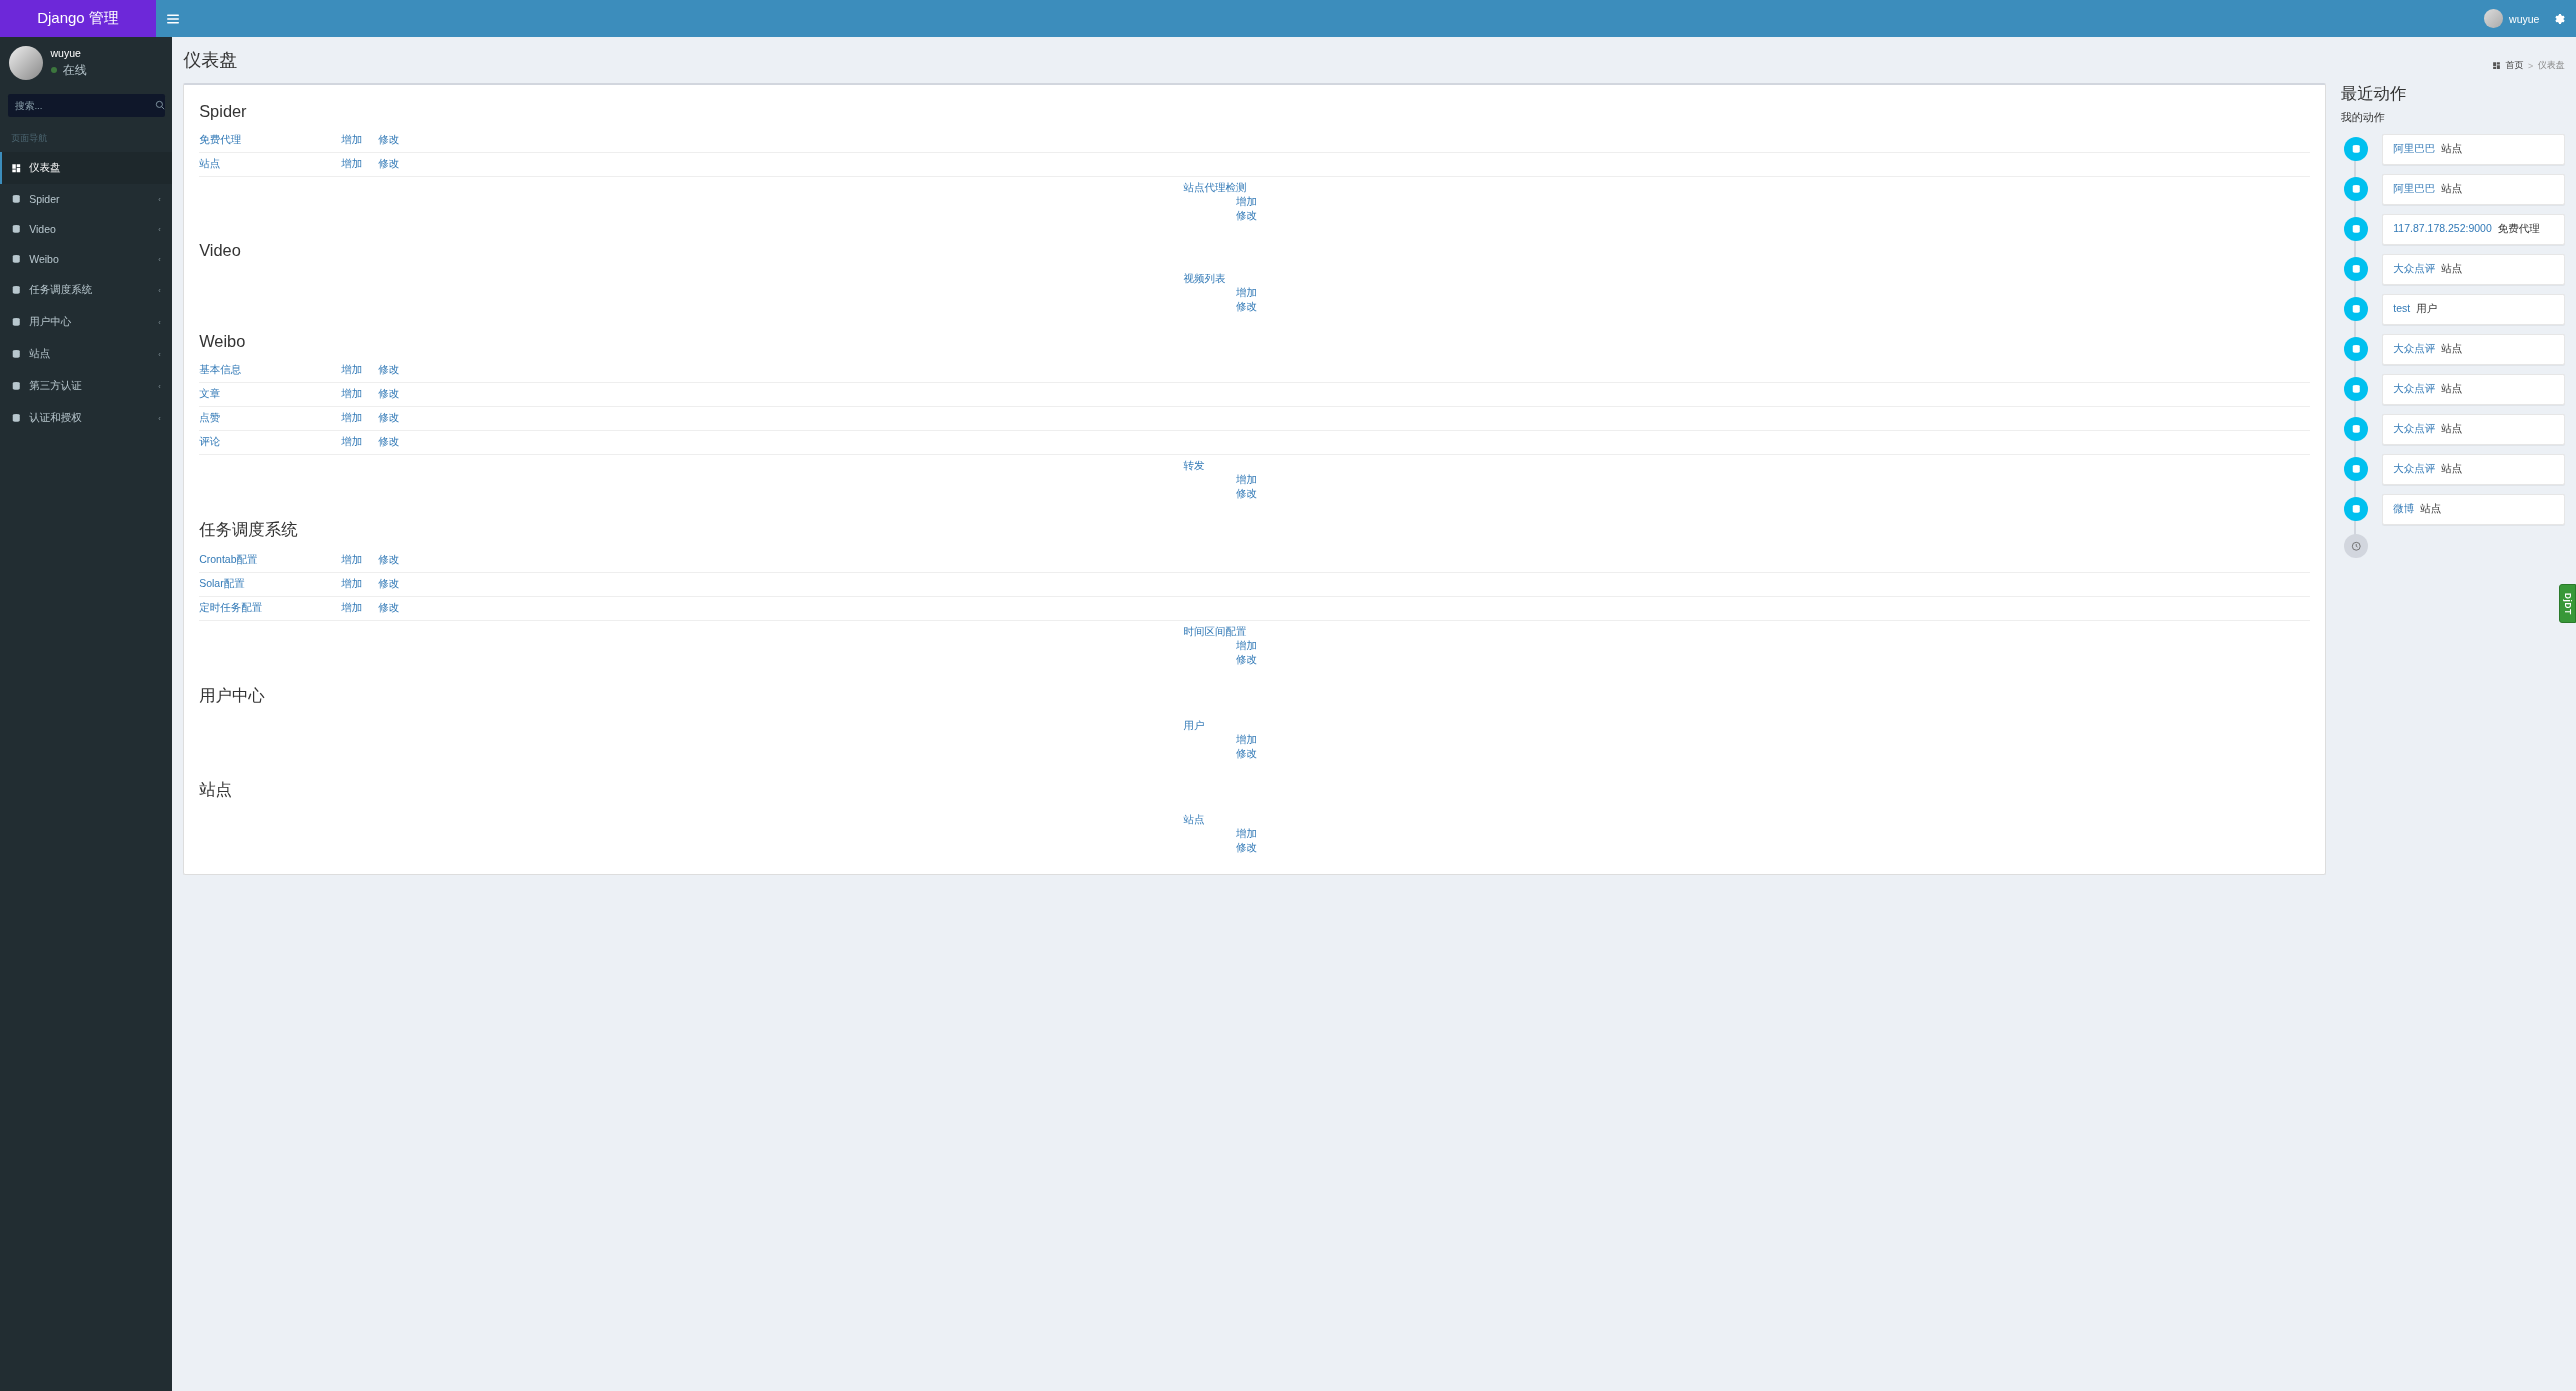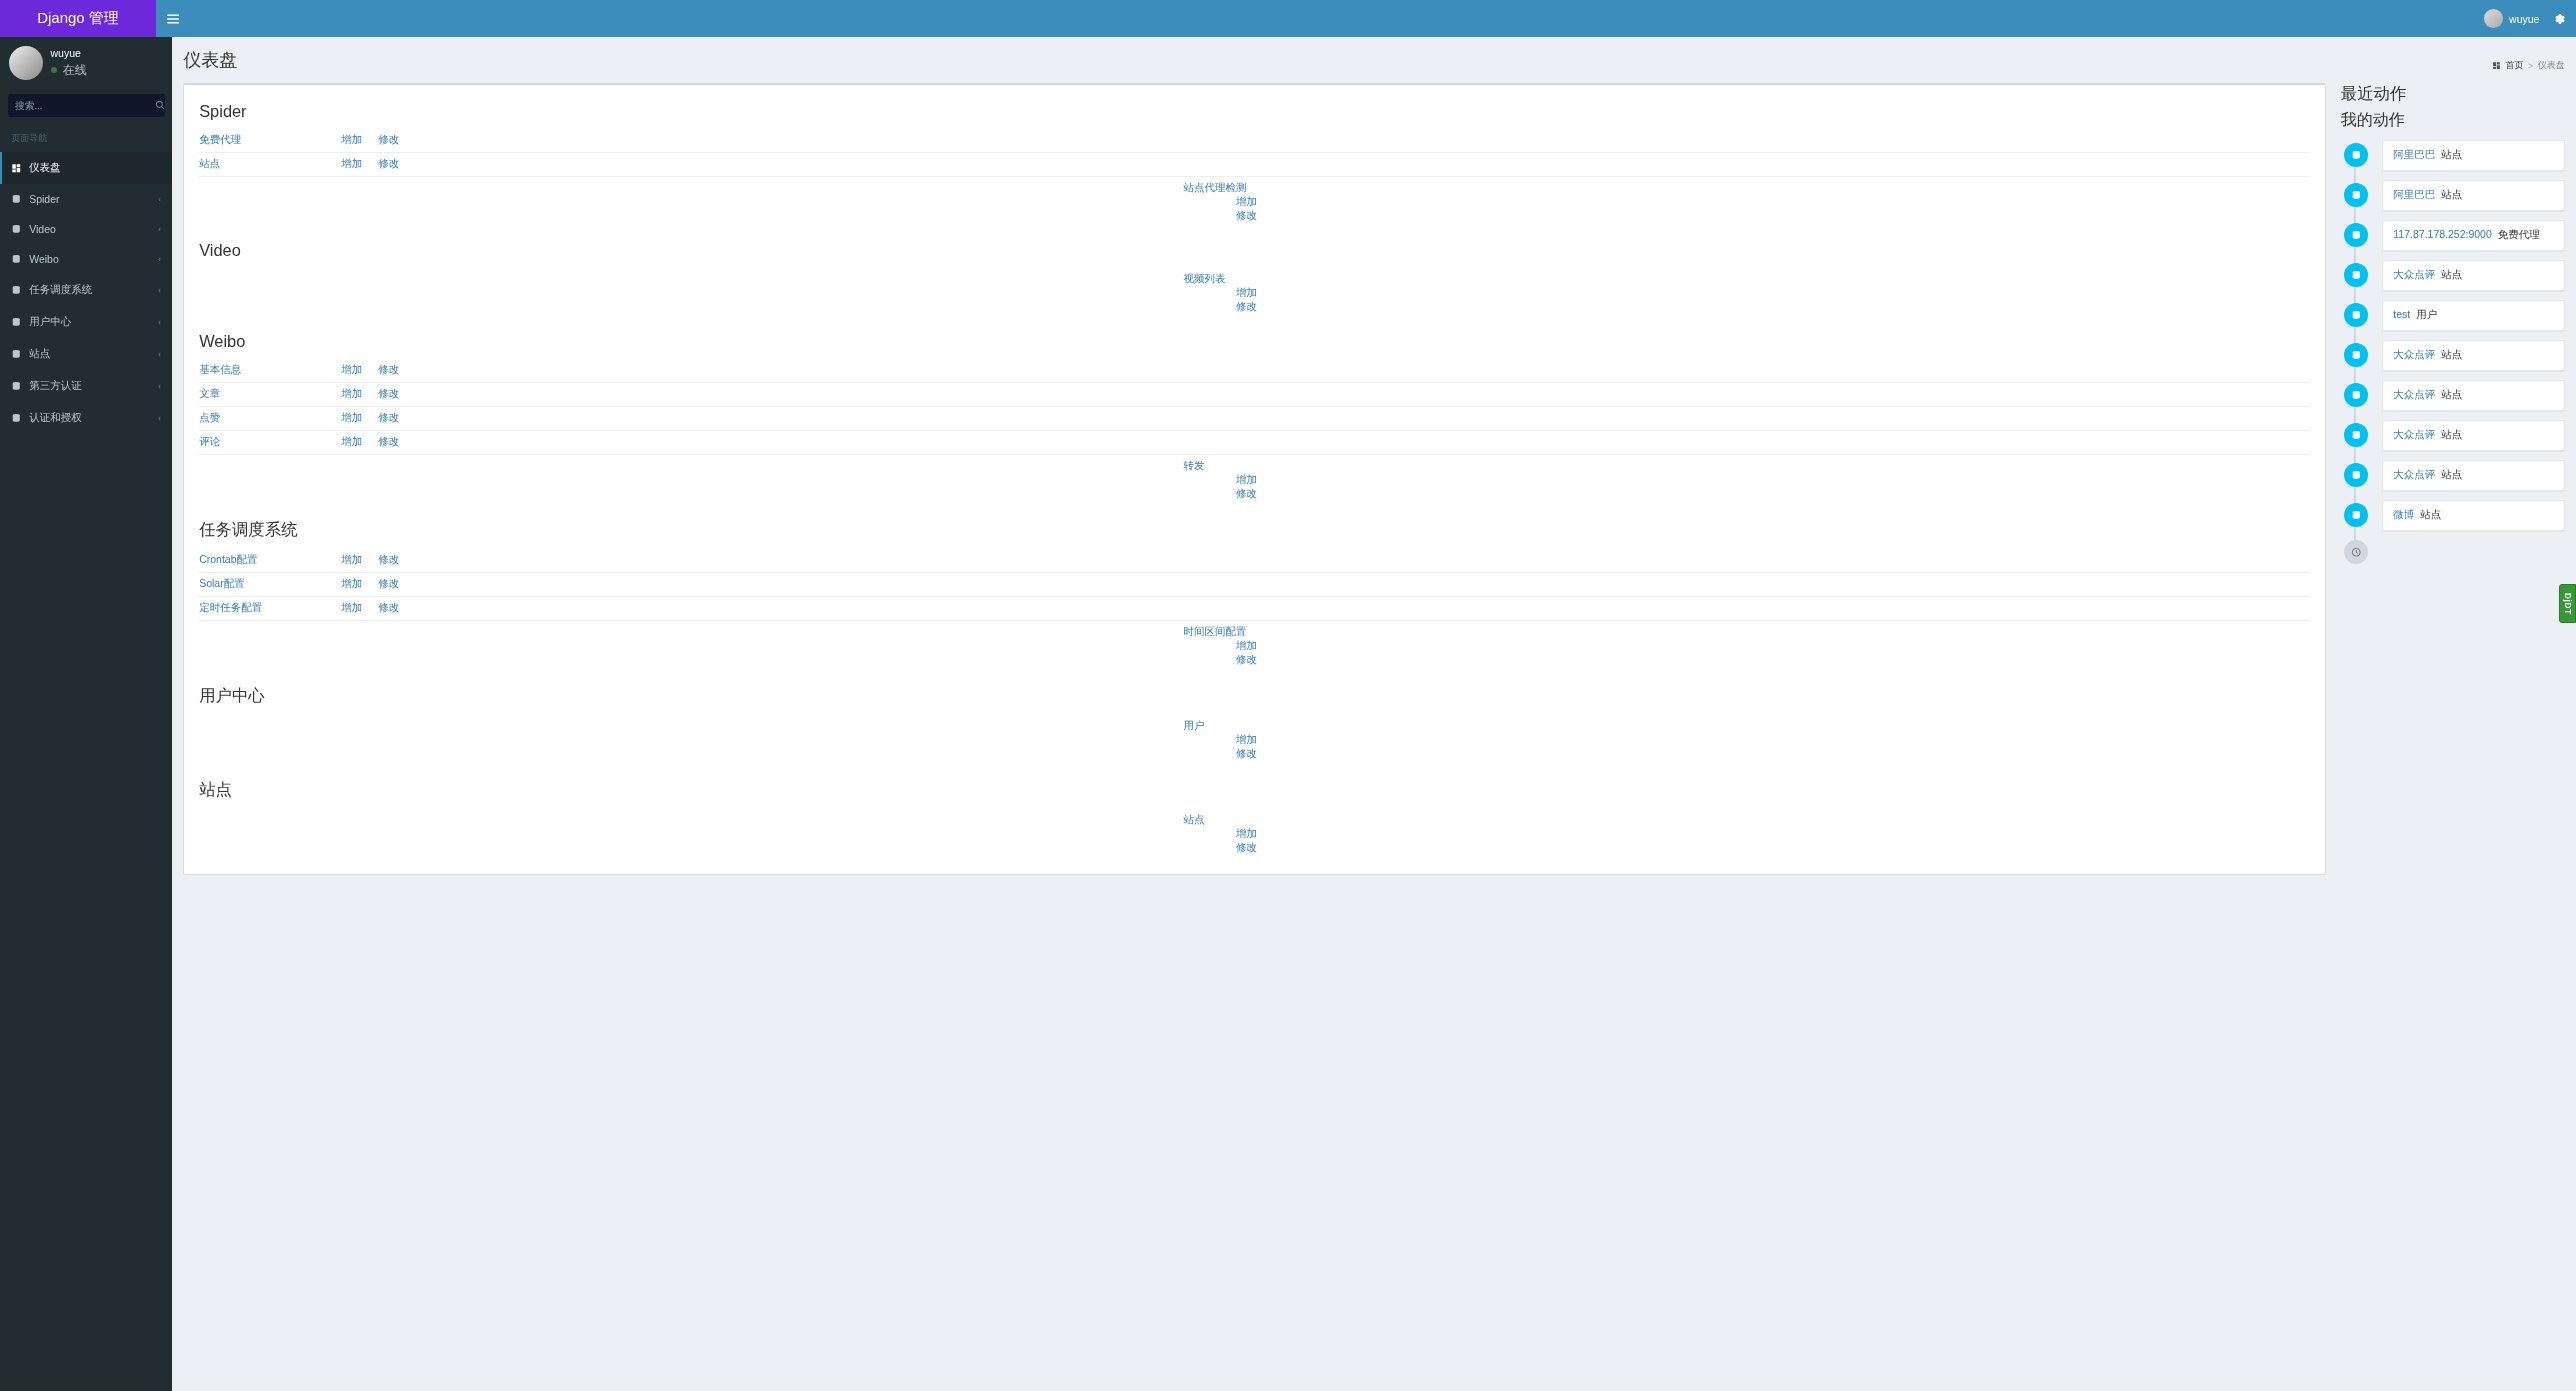--- a/index.html
+++ b/index.html
@@ -54,21 +54,21 @@
 .apps { background: #fff; border: 0.7px solid #ddd; border-top: 2.2px solid #d2d6de; border-radius: 2.2px; padding: 3.7px 15px 15px; }
 .app-section h2 { font-size: 16.4px; font-weight: 500; color: #333; margin: 13.4px 0 7.5px; }
 .model-row { display: flex; align-items: center; border-bottom: 0.7px solid #eee; padding: 4.5px 0; }
 .model-row:last-child { border-bottom: none; flex-direction: column; }
 .model-name { width: 142px; }
 .model-act { width: 37px; }
 .model-name a, .model-act a { color: #337ab7; }
 
 
 .recent h2 { font-size: 16.4px; font-weight: 500; margin: 0 0 4.5px; }
-.recent h3 { font-size: 16px; font-weight: 500; margin-bottom: 9px; color: #333; }
+.recent h3 { font-size: 11px; font-weight: 500; margin-bottom: 9px; color: #333; }
 .timeline { position: relative; padding-left: 3px; }
 .timeline:before { content: ""; position: absolute; left: 13.4px; top: 7.5px; bottom: 7.5px; width: 1.5px; background: #d2d6de; }
 .tl-item { display: flex; align-items: center; gap: 14px; margin-bottom: 9px; position: relative; }
 .tl-badge { width: 24px; height: 24px; border-radius: 50%; display: flex; align-items: center; justify-content: center; color: #fff; font-size: 10.5px; z-index: 1; flex-shrink: 0; }
 .tl-badge[data-btype="db"] { background: #00c0ef; }
 .tl-badge[data-btype="clock"] { background: #d2d6de; color: #666; font-size: 9.7px; }
 .tl-box { background: #fff; border: 0.7px solid #e6e6e6; border-radius: 2.2px; padding: 7.5px 10.5px; flex: 1; box-shadow: 0 0.7px 0.7px rgba(0,0,0,.05); }
 .tl-box a { color: #337ab7; font-weight: 500; }
 .tl-box .mtype { color: #333; margin-left: 3px; }
 

